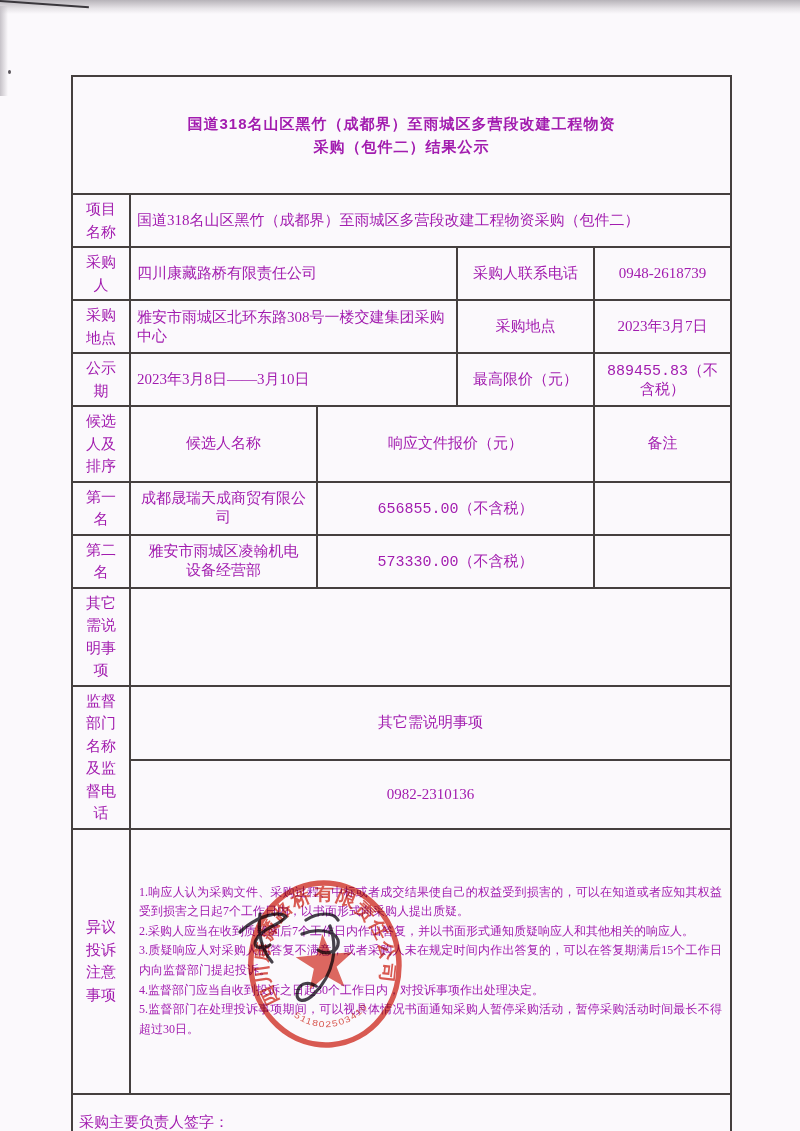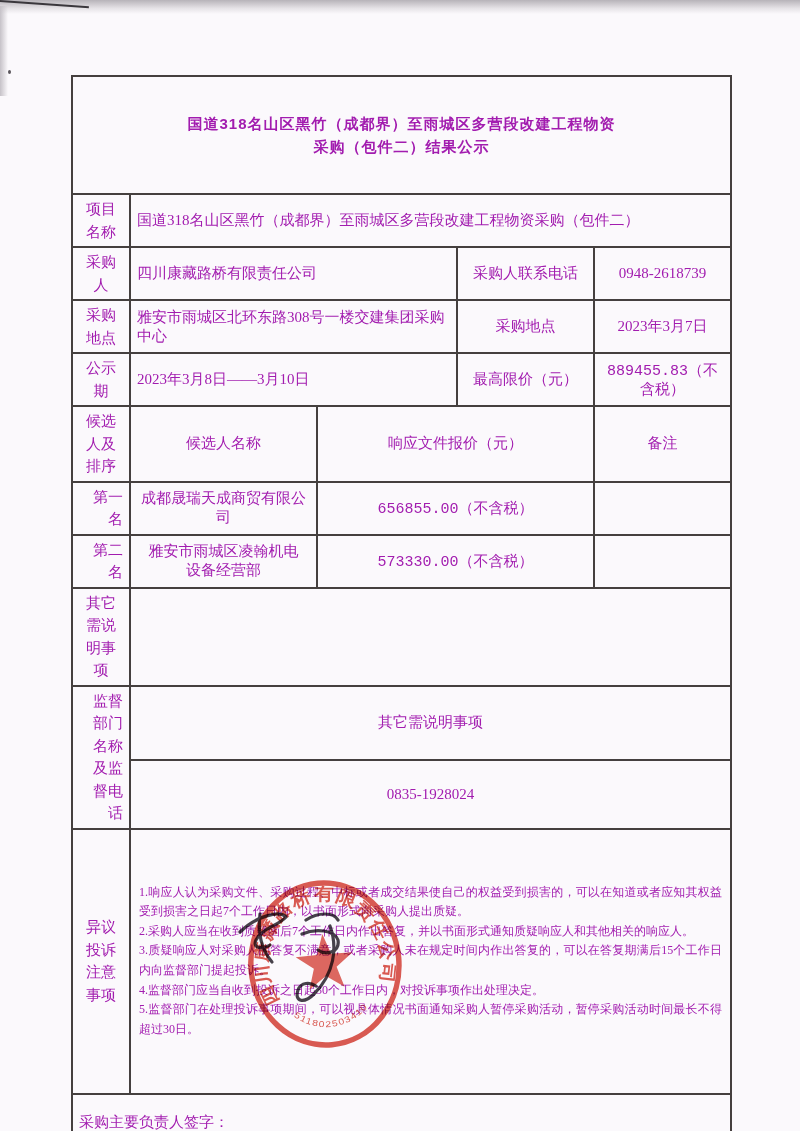--- a/index.html
+++ b/index.html
@@ -32,21 +32,21 @@
     padding:3px 6px;
     overflow:hidden;
     color:#a21caf;
   }
   td.title-cell{
     text-align:center;font-weight:bold;font-size:23px;line-height:1.55;
     font-family:"Liberation Sans","DejaVu Sans",sans-serif;
     letter-spacing:1px;color:#1c1a1e;padding:10px 30px;
   }
   td.lbl{padding:3px 4px;line-height:1.5;text-align:center;}
-  td.lbl-center{text-align:right;margin-left:44px;}
+  td.lbl-center{text-align:center;margin-left:44px;}
   td.val{padding:3px 10px;margin-left:15px;}
   td.val-center{text-align:center;padding:3px 4px;}
   td.val-sm{font-size:13px;font-family:Liberation Mono, monospace;}
   .notice{
     white-space:pre-line;text-align:justify;
     font-size:12px;line-height:1.63;padding:0 2px;
   }
   .sign-cell{padding-left:6px;}
 
   .overlay{position:absolute;z-index:5;mix-blend-mode:multiply;}
@@ -131,21 +131,21 @@
       <tr style="height:64px">
         <td class="lbl">其它需说明事项</td>
         <td class="val" colspan="4"></td>
       </tr>
 
       <tr style="height:43px">
         <td class="lbl lbl-center" rowspan="2">监督部门名称及监督电话</td>
         <td class="val-center" colspan="4">其它需说明事项</td>
       </tr>
       <tr style="height:40px">
-        <td class="val-center" colspan="4">0835-1928024</td>
+        <td class="val-center" colspan="4">0982-2310136</td>
       </tr>
 
       <tr style="height:265px">
         <td class="lbl">异议投诉注意事项</td>
         <td class="val" colspan="4">
           <div class="notice">1.响应人认为采购文件、采购过程、中标或者成交结果使自己的权益受到损害的，可以在知道或者应知其权益受到损害之日起7个工作日内，以书面形式向采购人提出质疑。
 2.采购人应当在收到质疑函后7个工作日内作出答复，并以书面形式通知质疑响应人和其他相关的响应人。
 3.质疑响应人对采购人的答复不满意，或者采购人未在规定时间内作出答复的，可以在答复期满后15个工作日内向监督部门提起投诉。
 4.监督部门应当自收到投诉之日起30个工作日内，对投诉事项作出处理决定。
 5.监督部门在处理投诉事项期间，可以视具体情况书面通知采购人暂停采购活动，暂停采购活动时间最长不得超过30日。</div>

